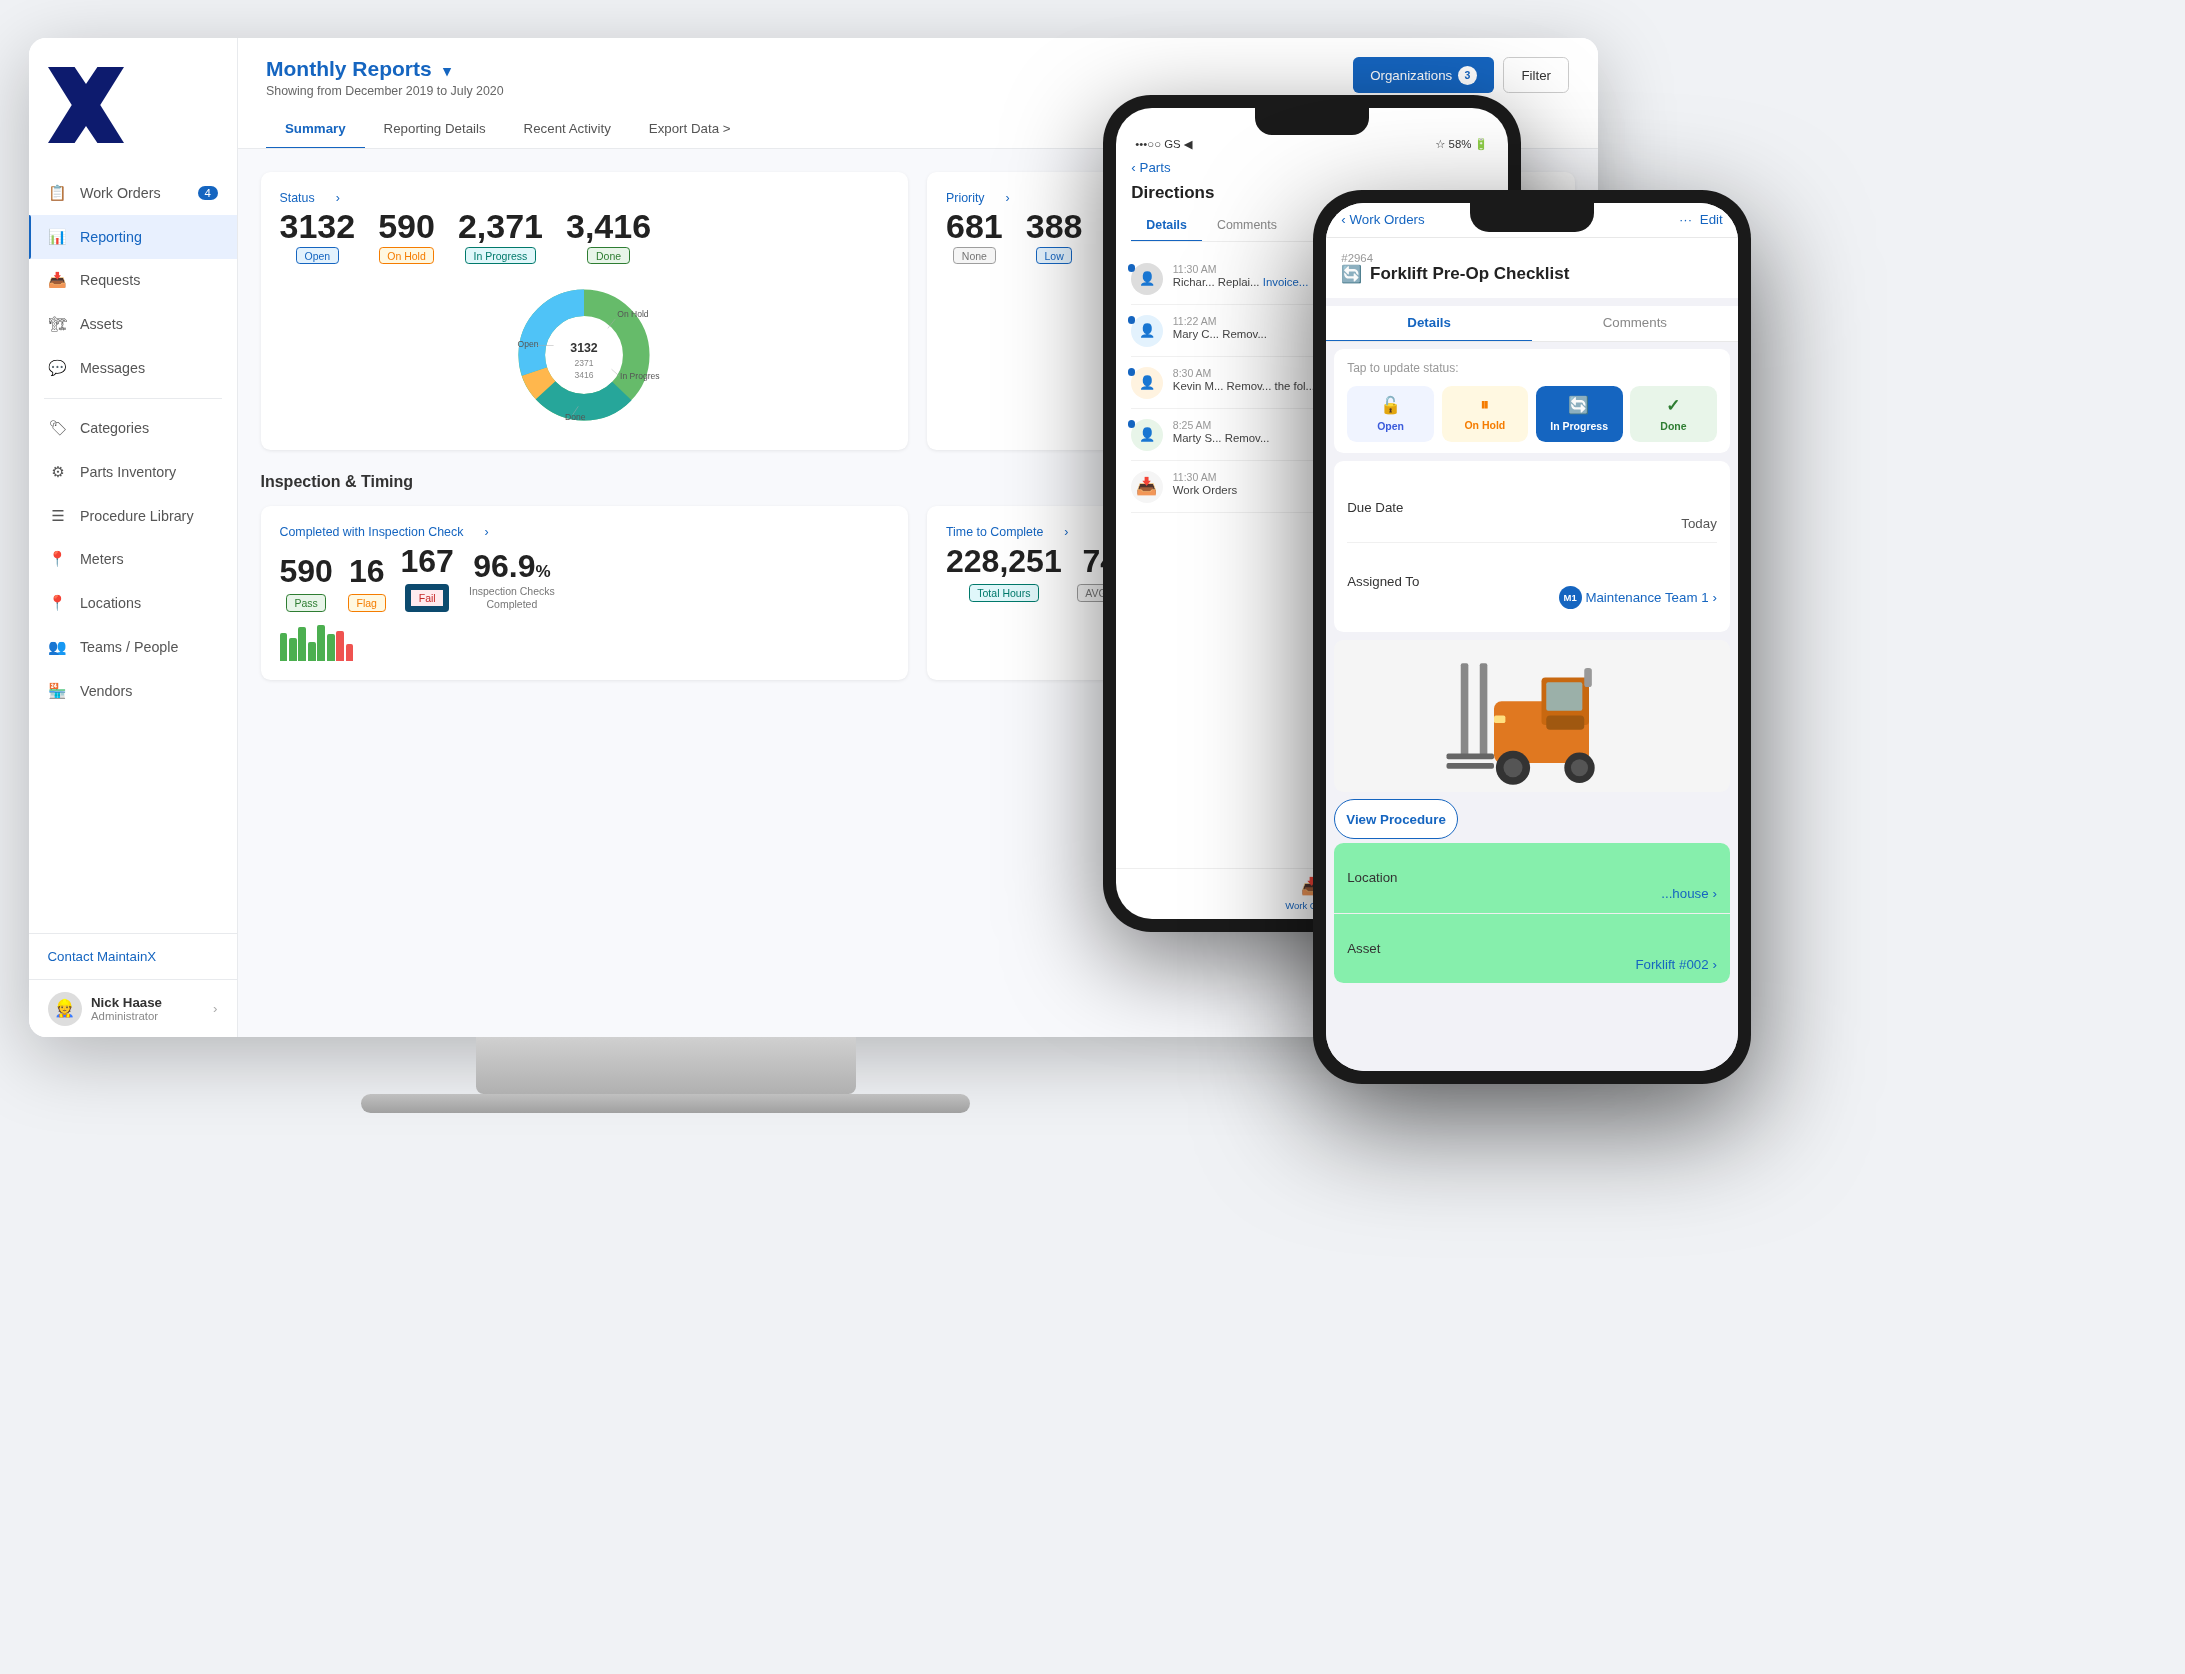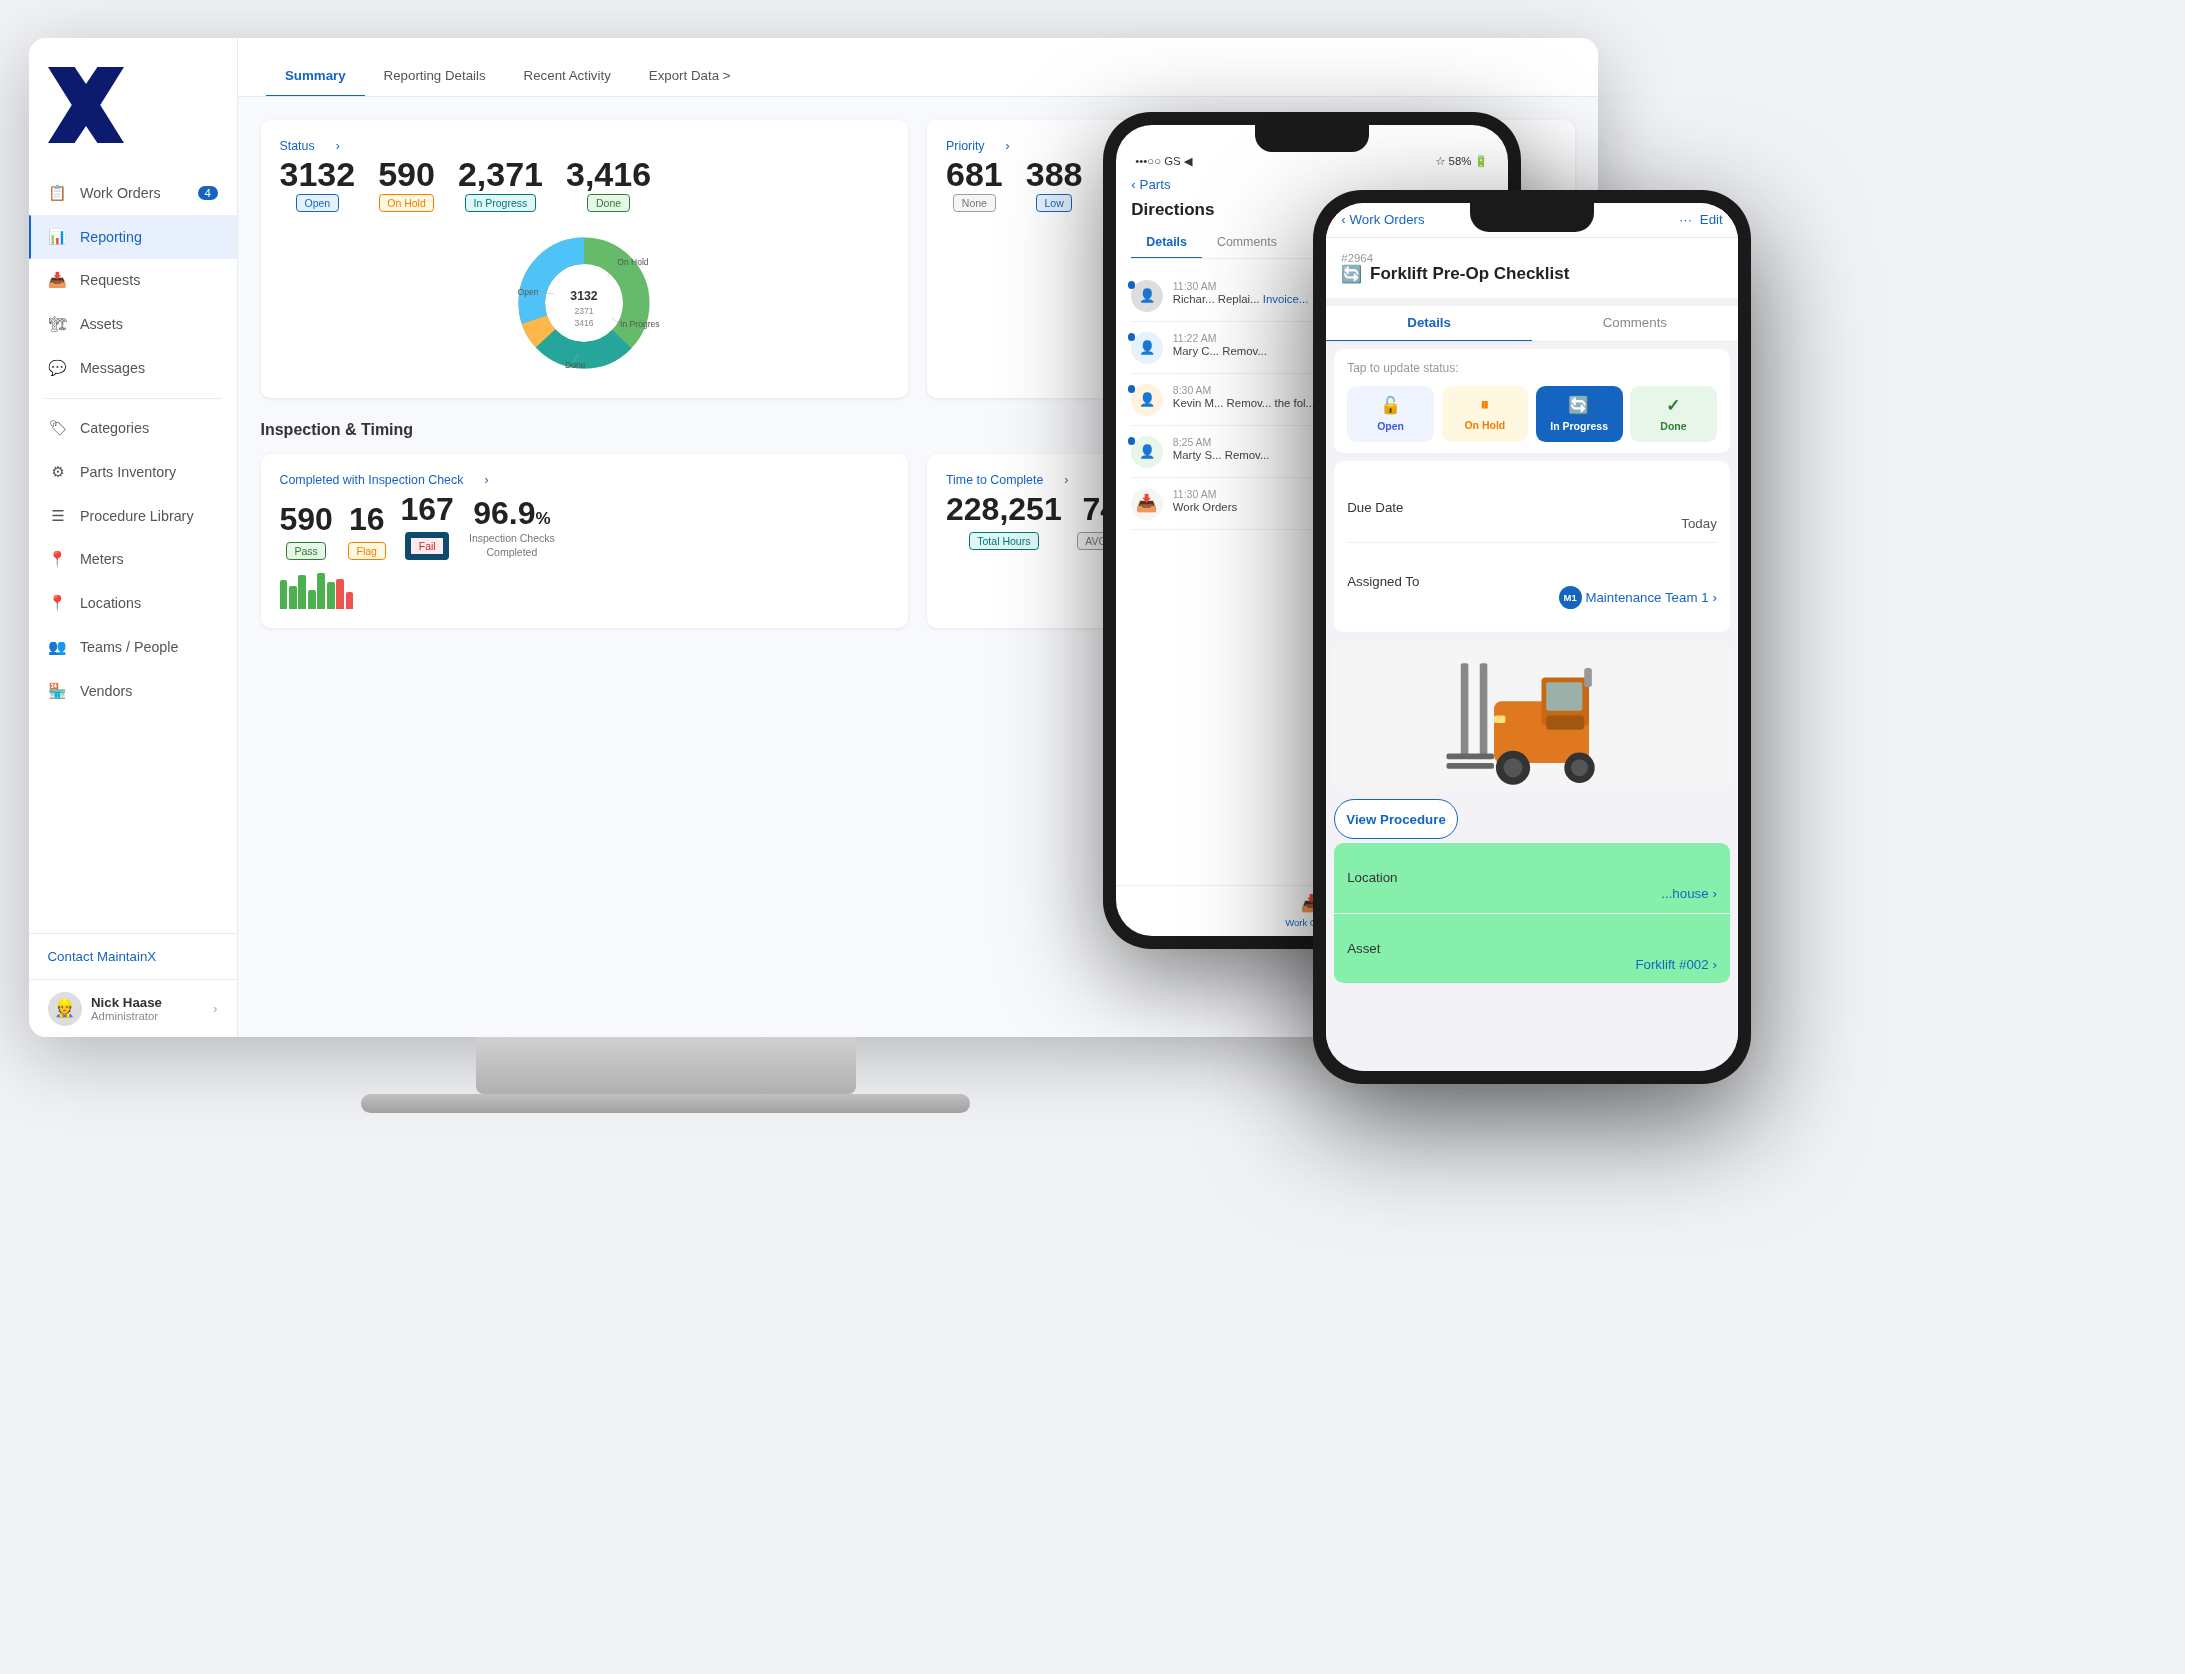--- a/index.html
+++ b/index.html
@@ -312,21 +312,21 @@
     .insp-checks {
       font-size: 10.5px;
       color: #777;
       max-width: 86px;
       line-height: 1.3;
     }
 
     
     .phone-back {
       position: absolute;
-      top: 112px;
+      top: 95px;
       left: 1103px;
       width: 418px;
       height: 837px;
       background: #1a1a1a;
       border-radius: 48px;
       box-shadow: 0 28.5px 95px rgba(0,0,0,0.5);
       overflow: hidden;
       z-index: 10;
     }
     .phone-back-screen {
@@ -771,20 +771,38 @@
         <div class="user-name">Nick Haase</div>
         <div class="user-role">Administrator</div>
       </div>
       <span class="chevron-right">›</span>
     </div>
   </div>
 
   <div class="main-content">
 
     <div class="main-header">
+      <div class="header-top">
+        <div>
+          <div class="page-title">
+            <span>Monthly Reports</span>
+            <span style="font-size:15px; margin-left:5.7px;">▾</span>
+          </div>
+          <div class="page-subtitle">Showing from December 2019 to July 2020</div>
+        </div>
+        <div class="header-actions">
+          <button class="btn-organizations">
+            <span>Organizations</span>
+            <span class="org-badge">3</span>
+          </button>
+          <button class="btn-filter">
+            <span>Filter</span>
+          </button>
+        </div>
+      </div>
       <div class="tabs">
         <div class="tab active">
           <span>Summary</span>
         </div>
         <div class="tab">
           <span>Reporting Details</span>
         </div>
         <div class="tab">
           <span>Recent Activity</span>
         </div>

